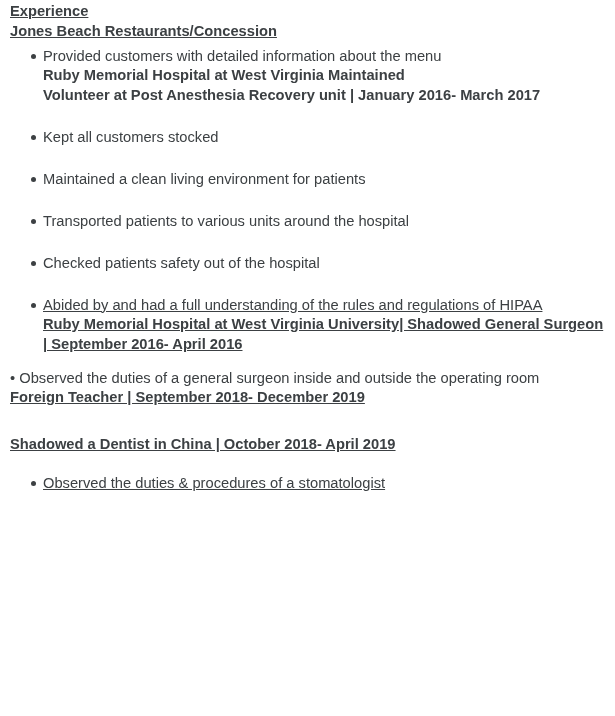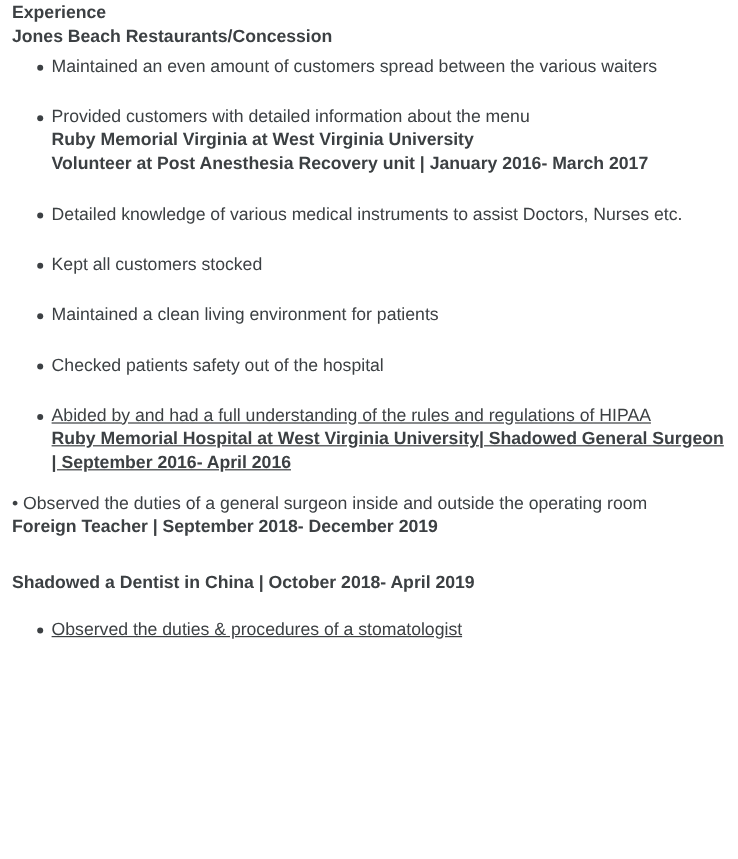--- a/index.html
+++ b/index.html
@@ -20,20 +20,21 @@
     padding: 2px 8px 0 10px;
     box-sizing: border-box;
     width: 615px;
   }
   .bold {
     font-weight: 700;
   }
   .heading-line {
     font-weight: 700;
     margin: 0;
+    text-decoration: underline;
   }
   ul.blist {
     list-style: none;
     margin: 5.5px 0 0 0;
     padding: 0 0 0 33px;
   }
   ul.blist li {
     position: relative;
     margin: 0 0 22.5px 0;
   }
@@ -67,35 +68,32 @@
 </head>
 <body>
 
 <div class="doc">
 
   <div class="heading-line">Experience</div>
   <div class="heading-line">Jones Beach Restaurants/Concession</div>
 
   <ul class="blist">
     <li>
-      <span>Maintained an even amount of customers spread between the various waiters</span>
-    </li>
-    <li>
       <span>Provided customers with detailed information about the menu</span>
-      <div class="bold">Ruby Memorial Virginia at West Virginia University</div>
+      <div class="bold">Ruby Memorial Hospital at West Virginia Maintained</div>
       <div class="bold">Volunteer at Post Anesthesia Recovery unit | January 2016- March 2017</div>
-    </li>
-    <li>
-      <span>Detailed knowledge of various medical instruments to assist Doctors, Nurses etc.</span>
     </li>
     <li>
       <span>Kept all customers stocked</span>
     </li>
     <li>
       <span>Maintained a clean living environment for patients</span>
+    </li>
+    <li>
+      <span>Transported patients to various units around the hospital</span>
     </li>
     <li>
       <span>Checked patients safety out of the hospital</span>
     </li>
     <li>
       <span>Abided by and had a full understanding of the rules and regulations of HIPAA</span>
       <div class="bold">Ruby Memorial Hospital at West Virginia University| Shadowed General Surgeon | September 2016- April 2016</div>
     </li>
   </ul>
 

